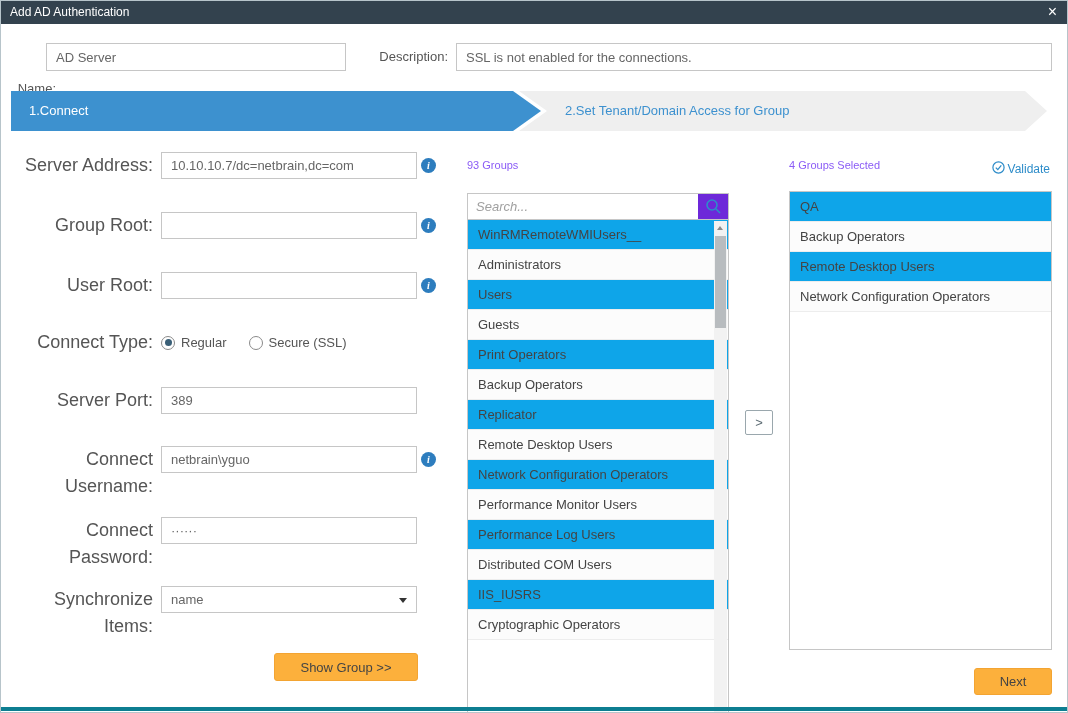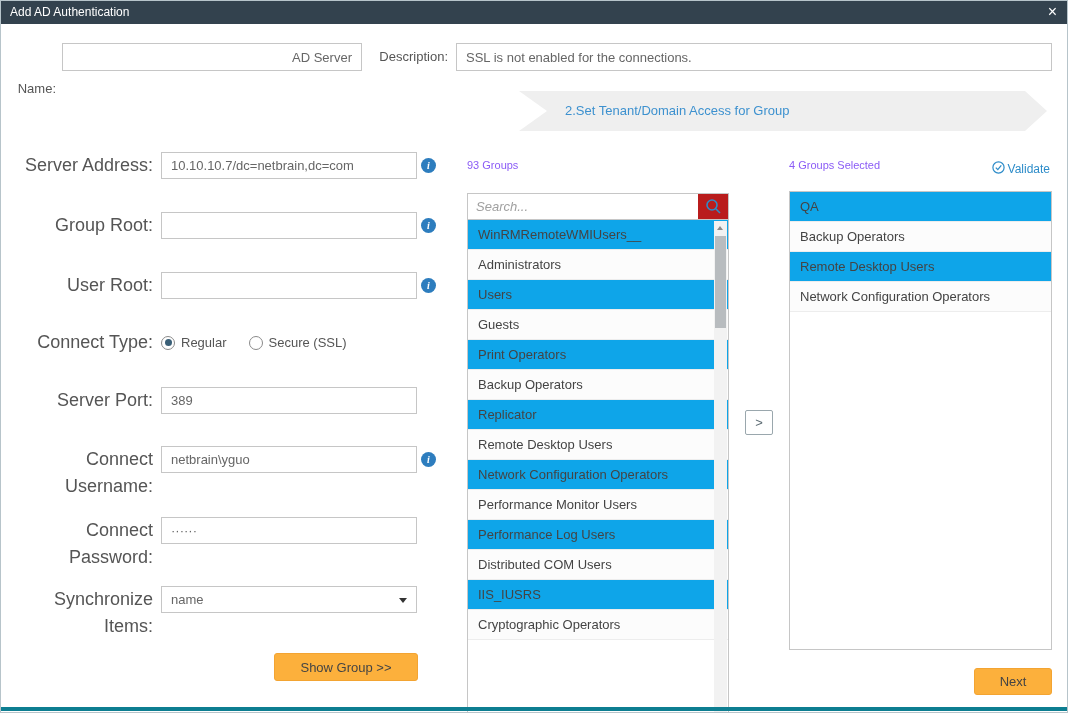--- a/index.html
+++ b/index.html
@@ -62,21 +62,21 @@
     border-left: 4px solid transparent; border-right: 4px solid transparent; border-top: 5px solid #333;
   }
   
   .orange-btn {
     position: absolute; background: #fcb03c; border: 1px solid #f3a432; border-radius: 3px;
     font-family: "Liberation Sans", sans-serif; font-size: 13px; color: #444; cursor: pointer;
     text-align: center;
   }
   
   .col-header { position: absolute; font-size: 11px; color: #8b5cf6; }
-  .search-box { position: absolute; left: 466px; top: 192px; width: 262px; height: 43px; border: 1px solid #c6c6c6; background: #b91c1c; }
+  .search-box { position: absolute; left: 466px; top: 192px; width: 262px; height: 43px; border: 1px solid #c6c6c6; background: #6d28d9; }
   .search-box input {
     border: none; outline: none; width: 230px; height: 25px; padding: 0 8px;
     font-family: "Liberation Sans", sans-serif; font-size: 13px; color: #666;
   }
   .search-box input::placeholder { color: #a0a0a0; font-style: italic; }
   .search-icon { position: absolute; right: 6px; top: 4px; }
   .list-box { position: absolute; border: 1px solid #c6c6c6; background: #fff; overflow: hidden; }
   .groups-list { left: 466px; top: 218px; width: 262px; height: 551px; }
   .list-row {
     height: 30px; line-height: 29px; padding-left: 10px; font-size: 13px; color: #444;
@@ -113,26 +113,29 @@
 <body>
 
 <div class="dialog">
 
   <div class="titlebar">
     <span>Add AD Authentication</span>
     <span class="close-btn">×</span>
   </div>
 
   <div class="field-label" style="left:10px; top:38px; width:45px;margin-top:36px;">Name:</div>
-  <input class="text-input" style="left: 61px; top: 42px; width: 300px; text-align: right;" value="AD Server">
+  <input class="text-input" style="left: 45px; top: 42px; width: 300px;" value="AD Server">
   <div class="field-label" style="left:372px; top:42px; width:75px;">Description:</div>
   <input class="text-input" style="left: 455px; top: 42px; width: 596px;" value="SSL is not enabled for the connections.">
 
   <div class="step2">
     <span>2.Set Tenant/Domain Access for Group</span>
+  </div>
+  <div class="step1">
+    <span>1.Connect</span>
   </div>
 
   <div class="form-label" style="top:151px;">Server Address:</div>
   <input class="text-input form-input" style="top: 151px;" value="10.10.10.7/dc=netbrain,dc=com">
   <span class="info-icon" style="top:157px;">i</span>
 
   <div class="form-label" style="top:211px;">Group Root:</div>
   <input class="text-input form-input" style="top: 211px;" value="">
   <span class="info-icon" style="top:217px;">i</span>
 

